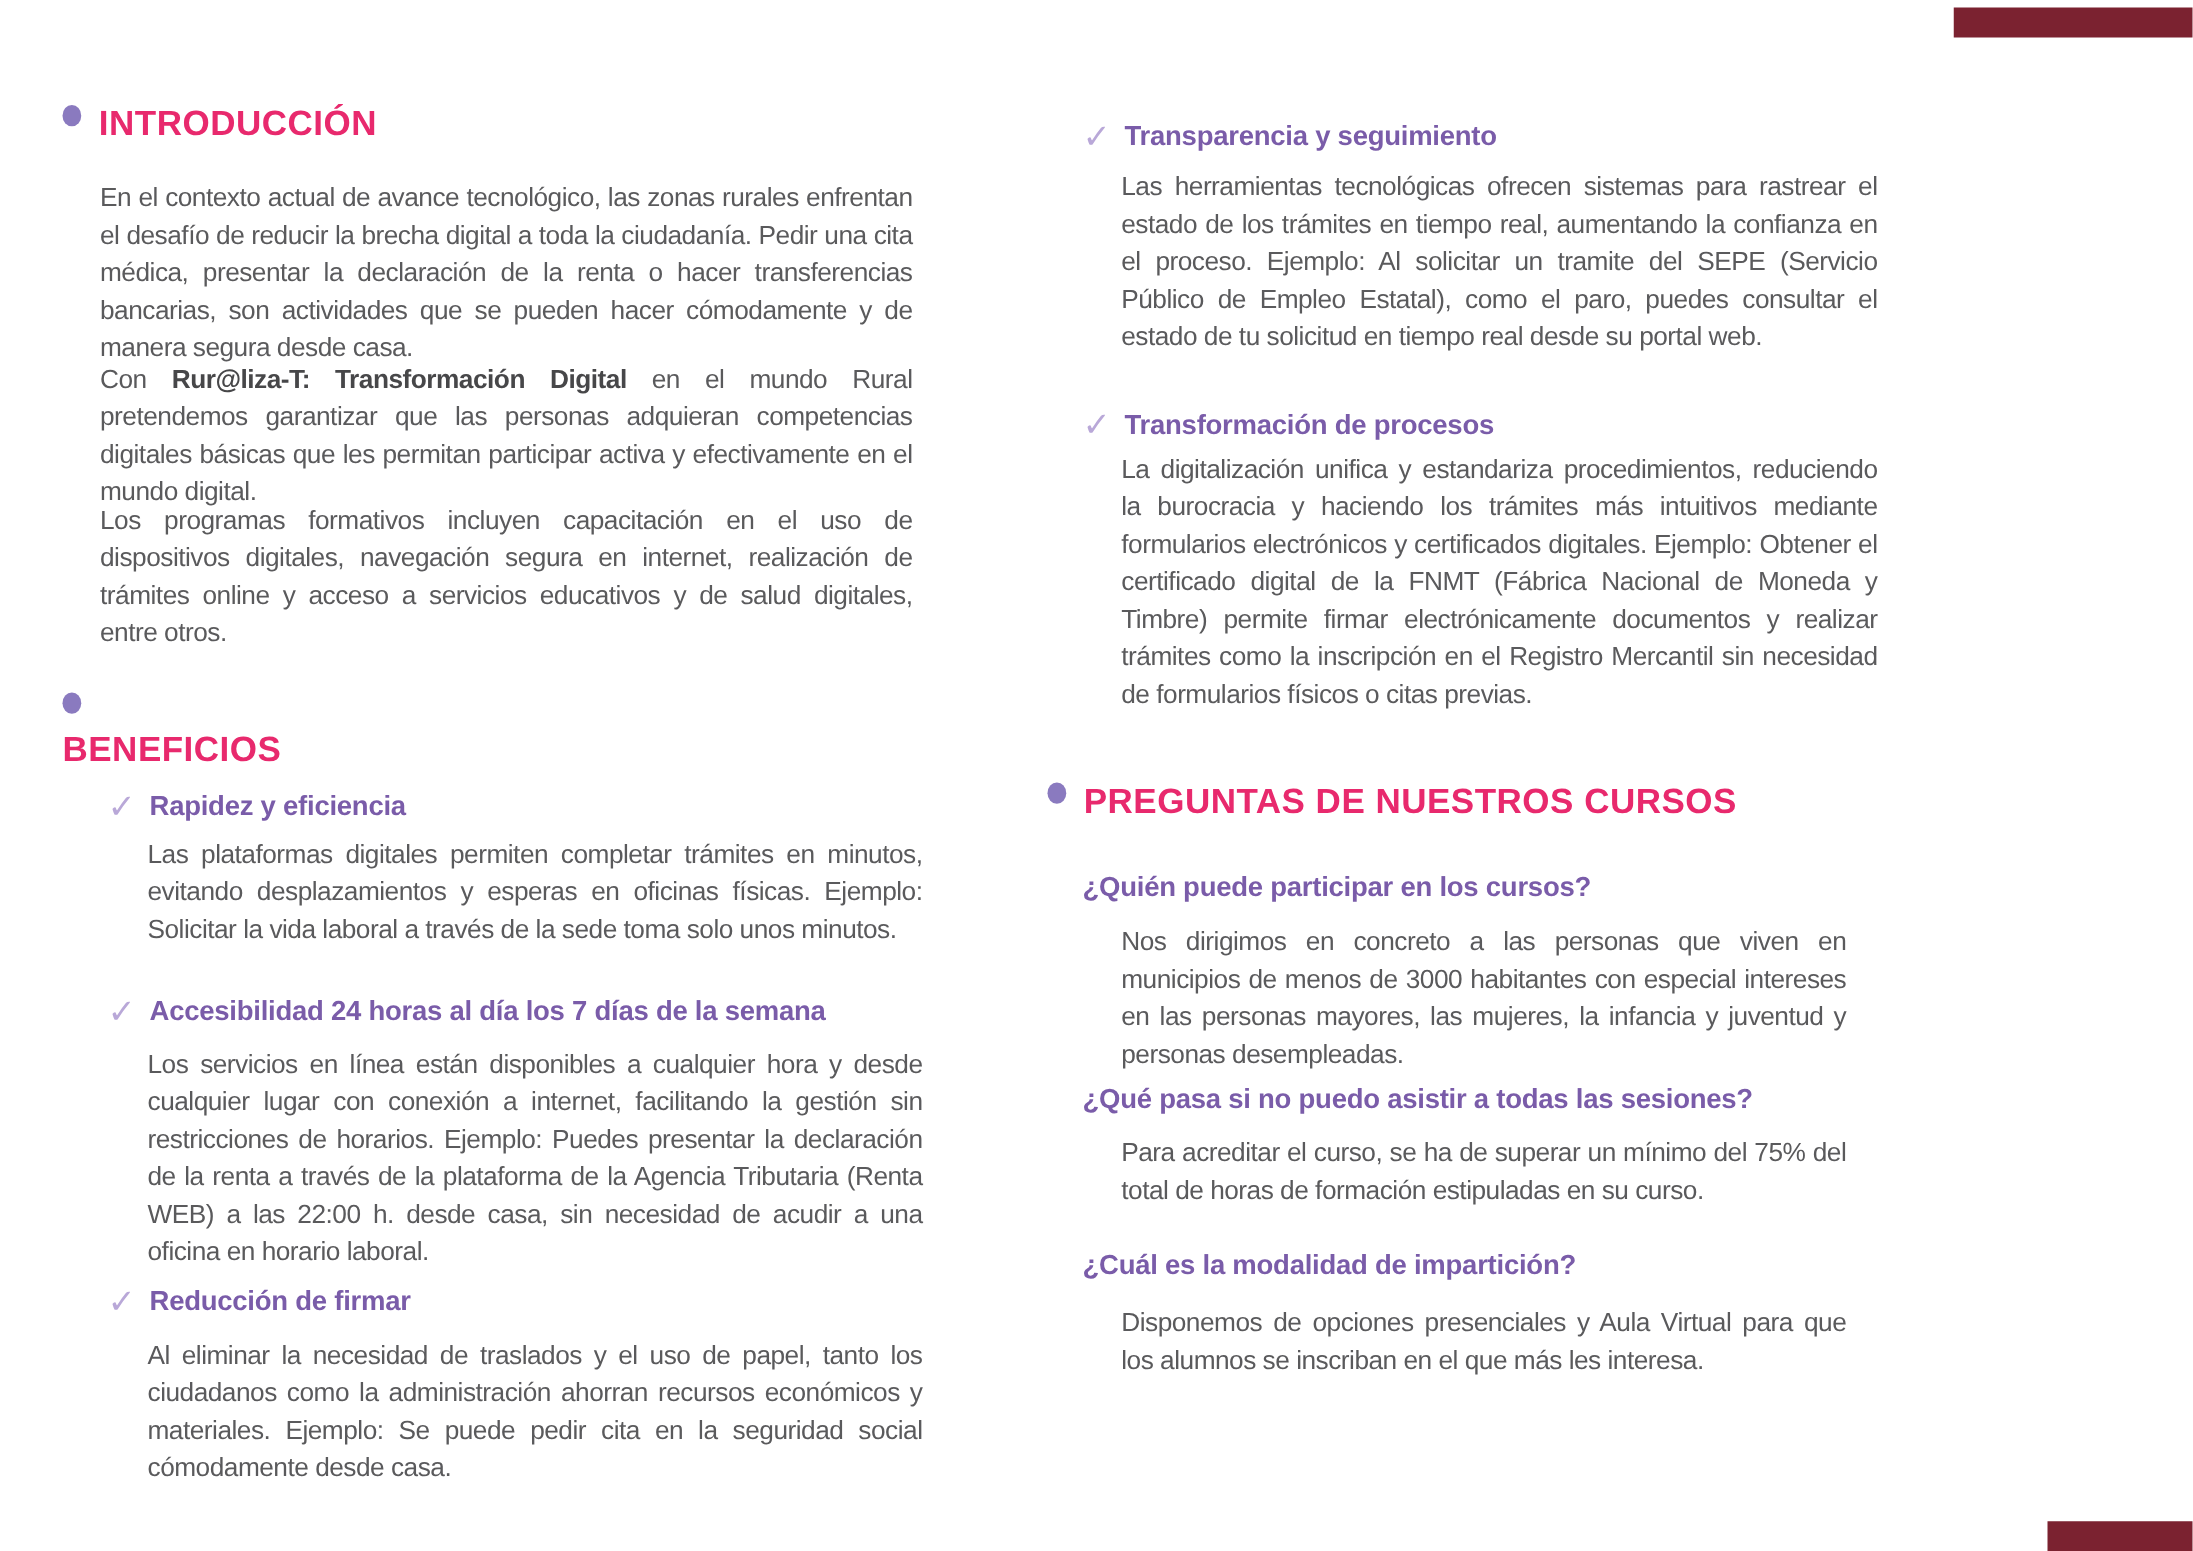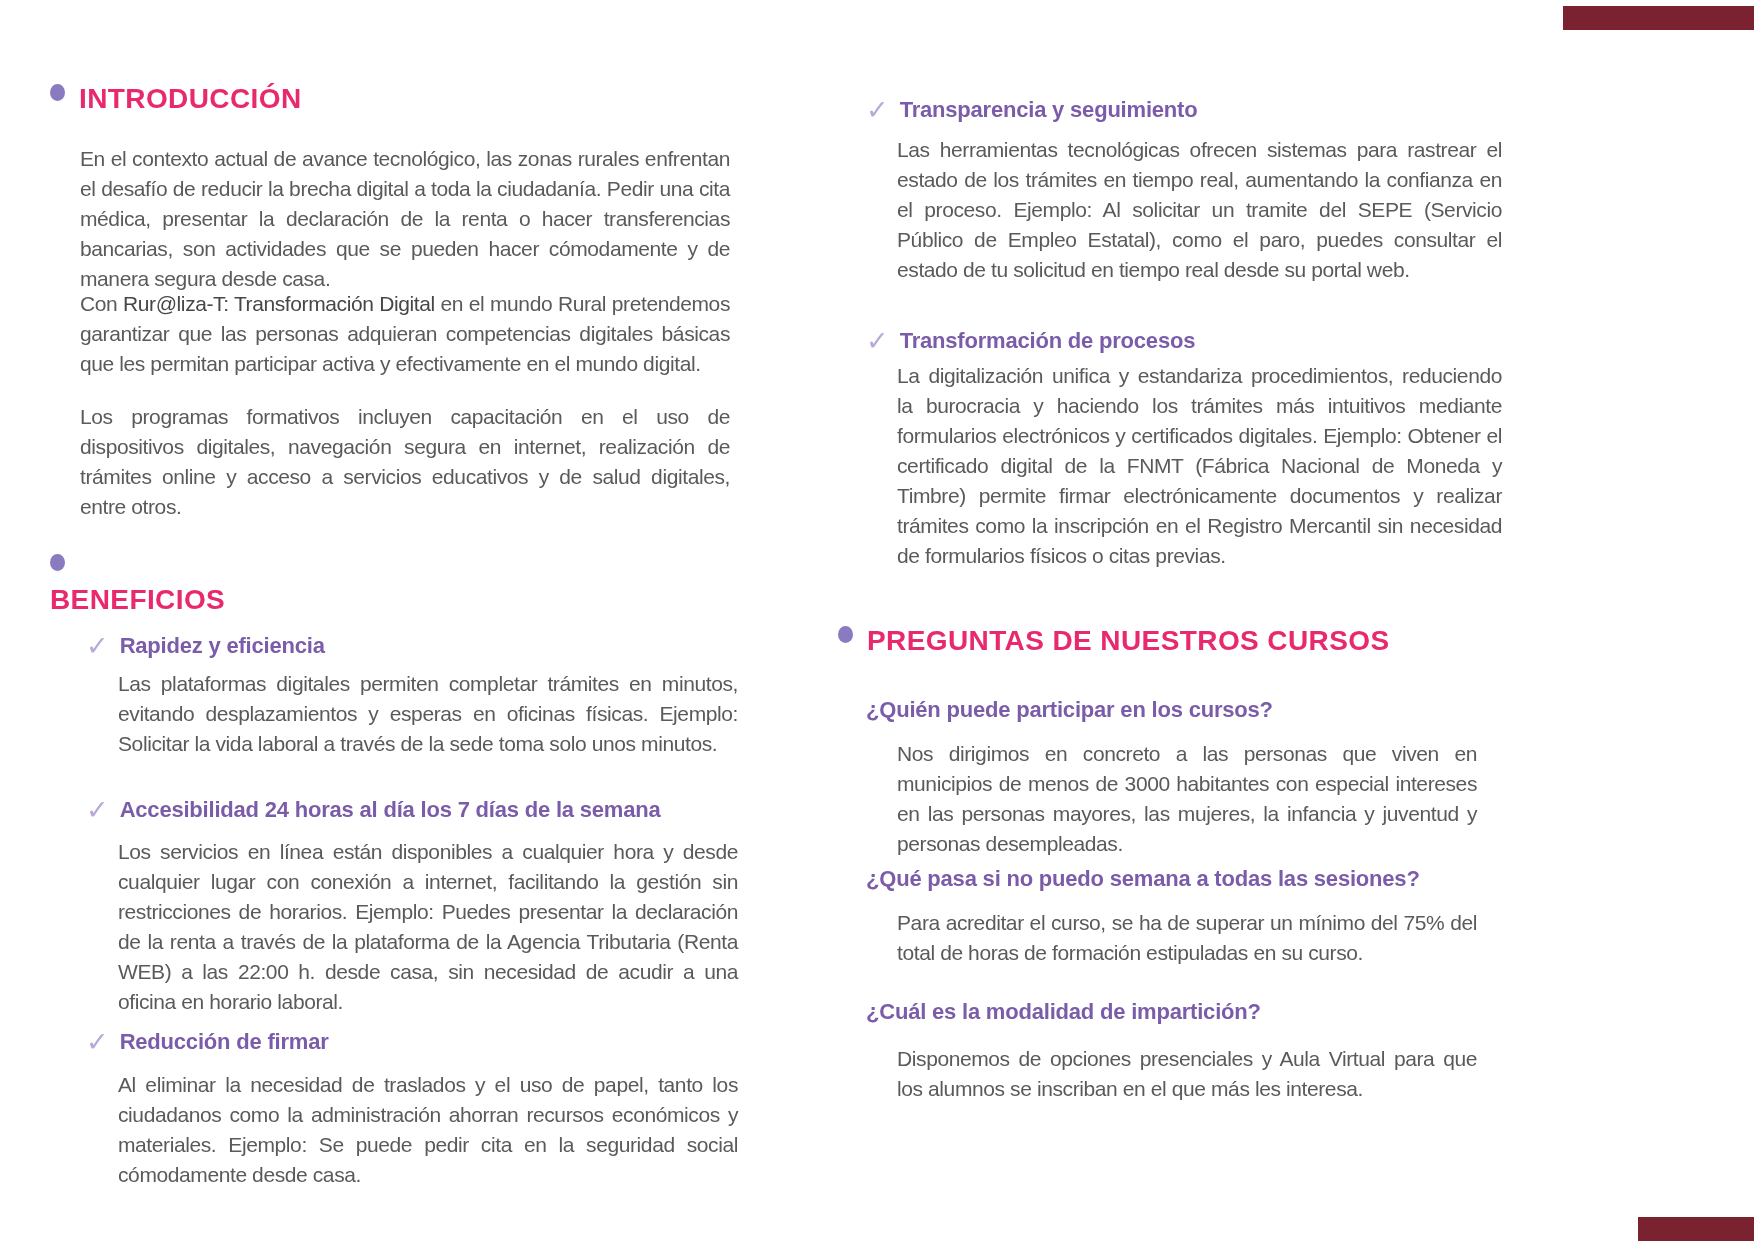--- a/index.html
+++ b/index.html
@@ -39,21 +39,21 @@
     font-size:22px; font-weight:bold; color:#7a5ca9;
     letter-spacing:-0.2px; line-height:1.2;
   }
 
   
   .body {
     font-size:21px; line-height:30px; color:#5a5a5c;
     letter-spacing:-0.4px;
     text-align:justify;
   }
-  .body .brand { font-weight:normal; color:#474749; }
+  .body .brand { font-weight:bold; color:#474749; }
 
   
   .pos-intro-header { left:50px;  top:84px;  }
   .pos-p1           { left:80px;  top:144px; width:650px; }
   .pos-p2           { left:80px;  top:289px; width:650px; }
   .pos-p3           { left:80px;  top:402px; width:650px; }
   .pos-benef-header { left:50px;  top:554px;flex-direction:column; }
   .pos-b1-head      { left:86px;  top:628px; }
   .pos-b1-body      { left:118px; top:669px; width:620px; }
   .pos-b2-head      { left:86px;  top:792px; }
@@ -127,17 +127,17 @@
 <p class="abs body pos-f2-body">La digitalización unifica y estandariza procedimientos, reduciendo la burocracia y haciendo los trámites más intuitivos mediante formularios electrónicos y certificados digitales. Ejemplo: Obtener el certificado digital de la FNMT (Fábrica Nacional de Moneda y Timbre) permite firmar electrónicamente documentos y realizar trámites como la inscripción en el Registro Mercantil sin necesidad de formularios físicos o citas previas.</p>
 
 <div class="abs section-header pos-faq-header">
   <span class="bullet"></span>
   <h1 class="main-title">PREGUNTAS DE NUESTROS CURSOS</h1>
 </div>
 
 <h2 class="abs question pos-q1">¿Quién puede participar en los cursos?</h2>
 <p class="abs body pos-a1">Nos dirigimos en concreto a las personas que viven en municipios de menos de 3000 habitantes con especial intereses en las personas mayores, las mujeres, la infancia y juventud y personas desempleadas.</p>
 
-<h2 class="abs question pos-q2">¿Qué pasa si no puedo semana a todas las sesiones?</h2>
+<h2 class="abs question pos-q2">¿Qué pasa si no puedo asistir a todas las sesiones?</h2>
 <p class="abs body pos-a2">Para acreditar el curso, se ha de superar un mínimo del 75% del total de horas de formación estipuladas en su curso.</p>
 
 <h2 class="abs question pos-q3">¿Cuál es la modalidad de impartición?</h2>
 <p class="abs body pos-a3">Disponemos de opciones presenciales y Aula Virtual para que los alumnos se inscriban en el que más les interesa.</p>
 
 </body></html>

